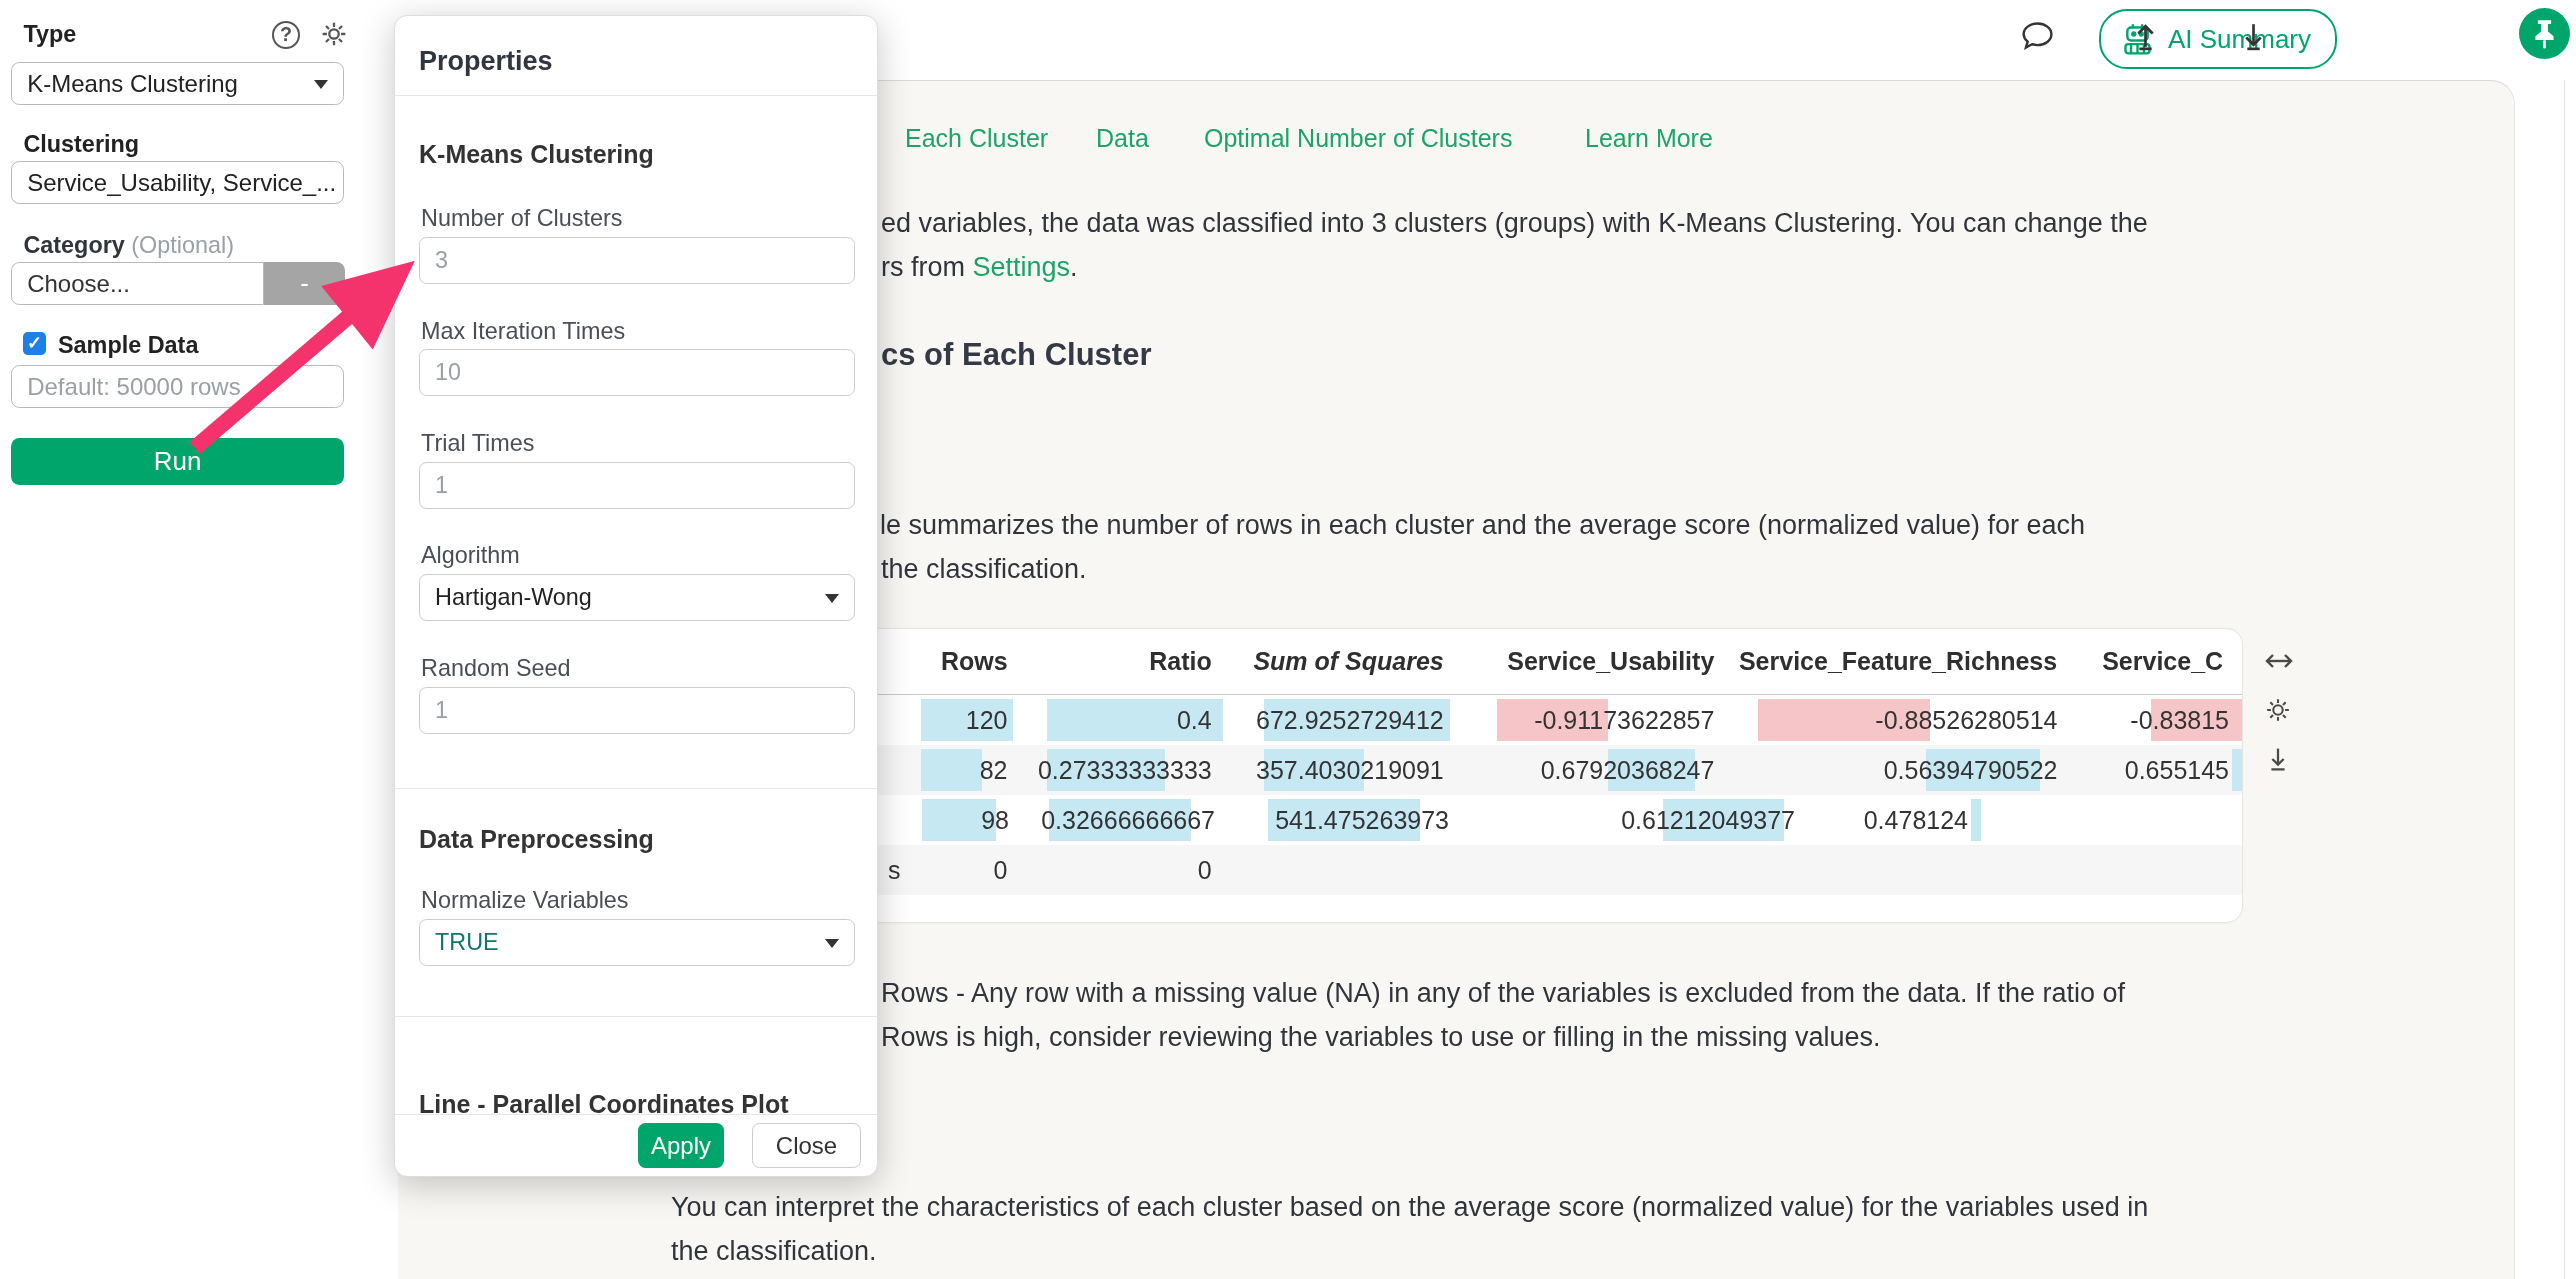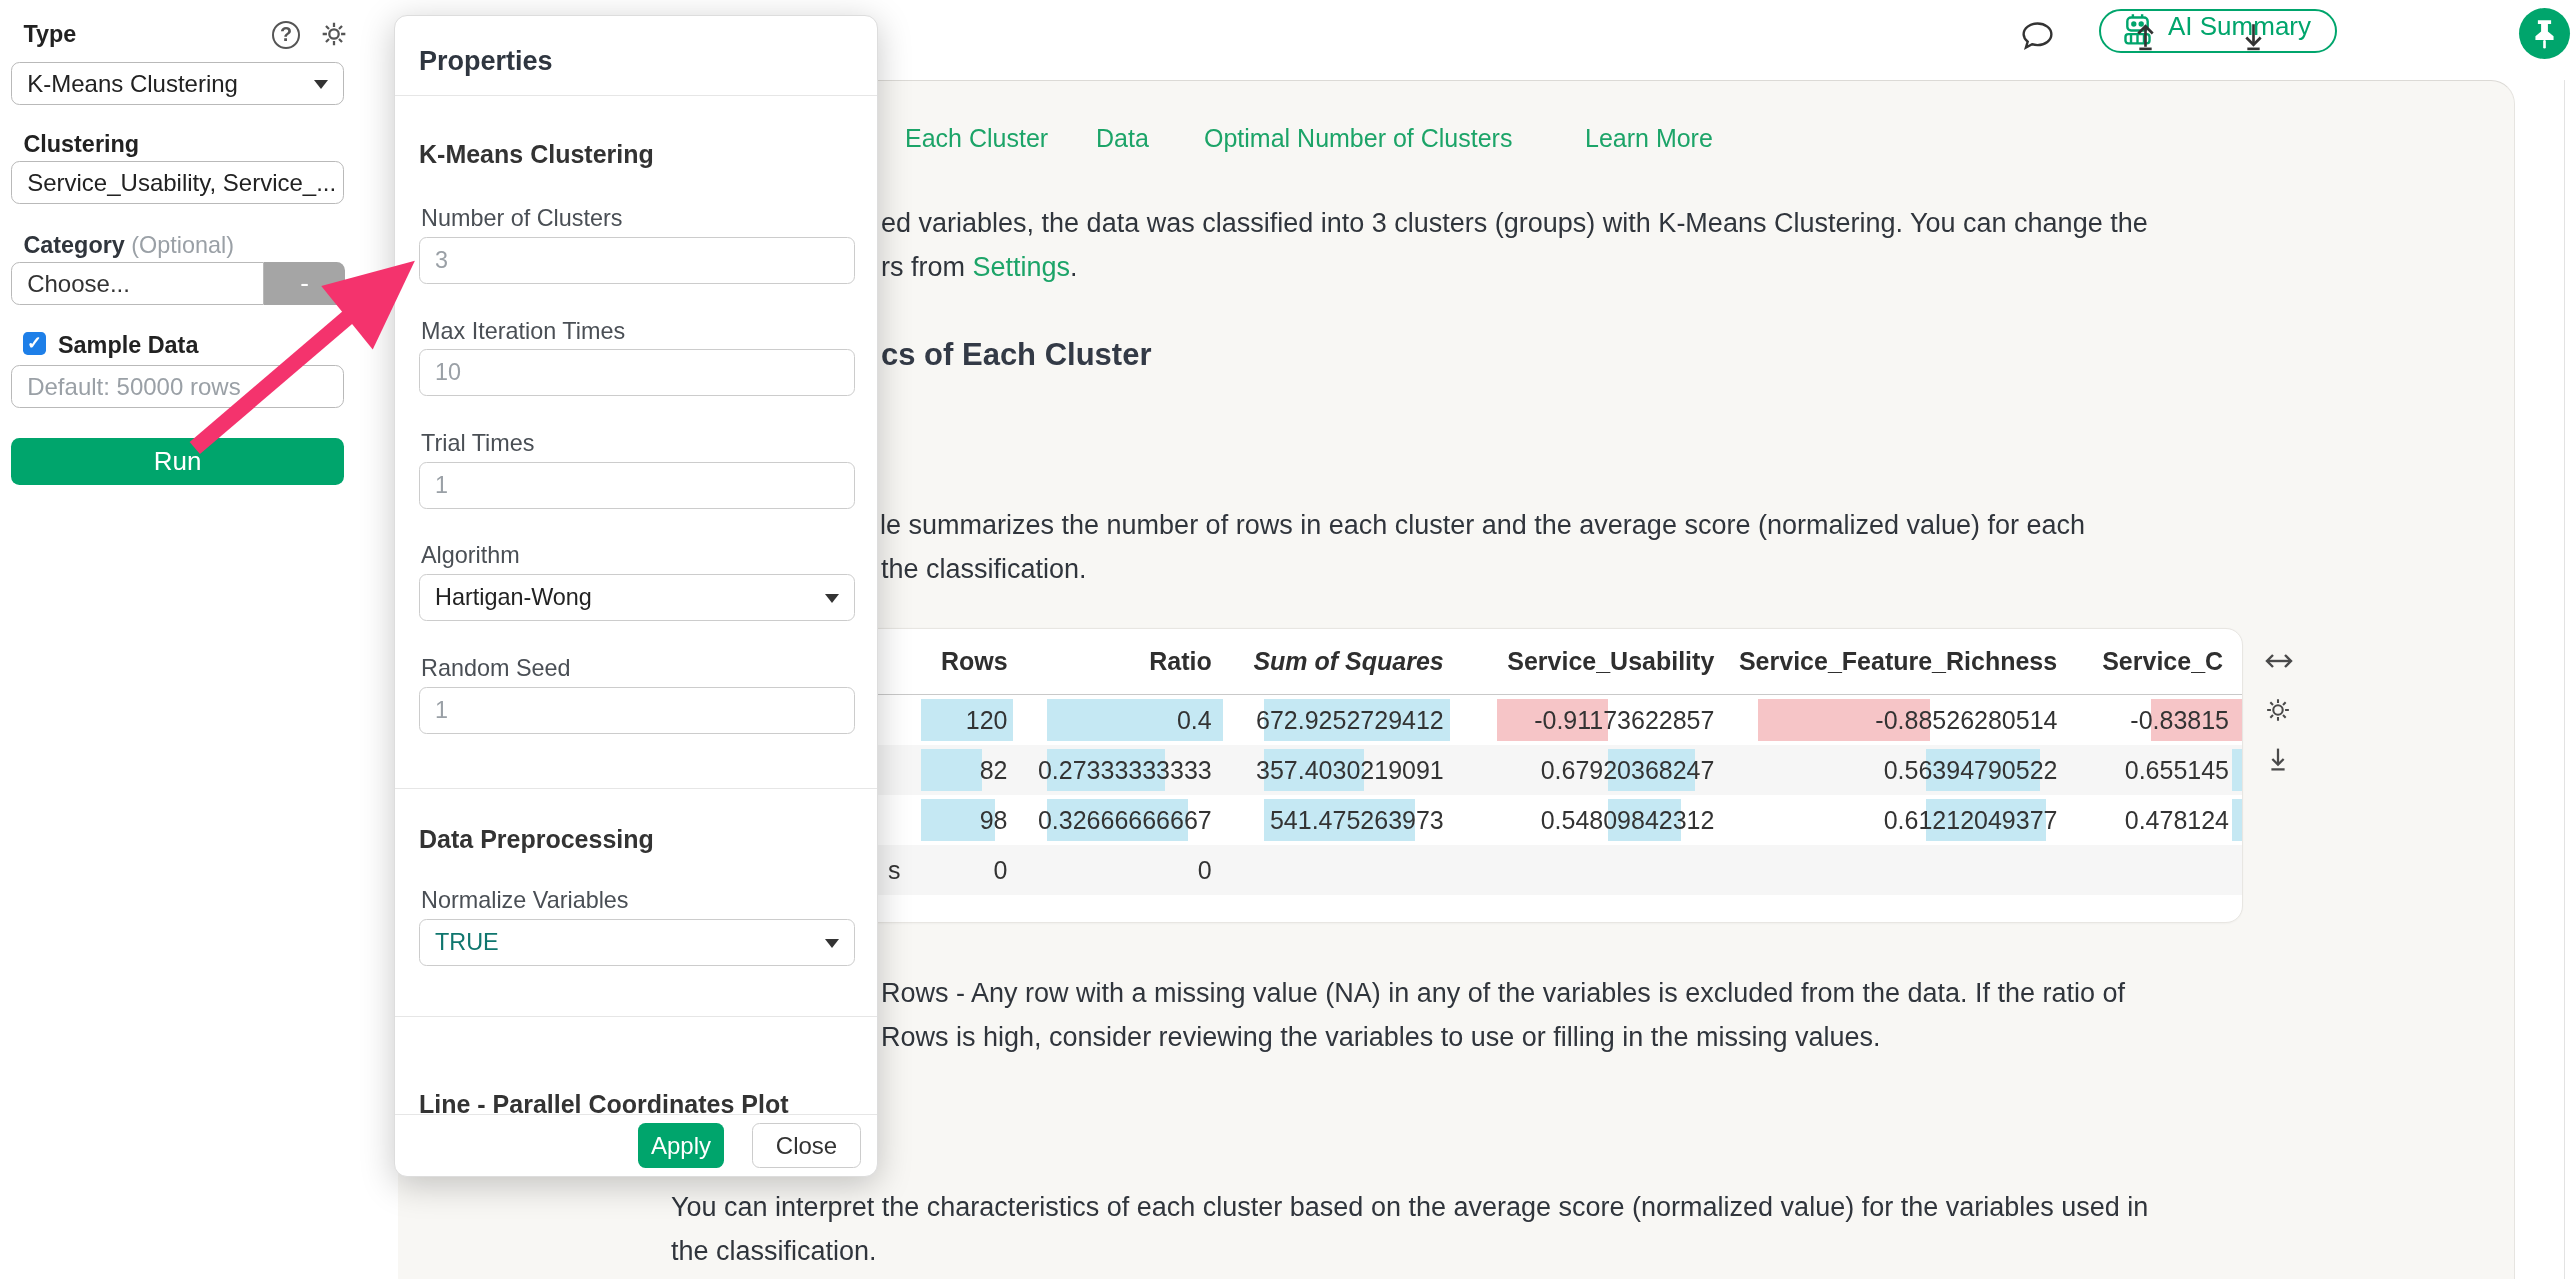--- a/index.html
+++ b/index.html
@@ -2,22 +2,22 @@
 <html style="font-size:15px"><head>
 <meta charset="utf-8">
 <style>
   * { margin:0; padding:0; box-sizing:border-box; }
   html,body { width:2576px; height:1280px; overflow:hidden; background:#fff;
     font-family:"Liberation Sans", sans-serif; color:#30353c; }
   .abs { position:absolute; }
 
   
   #topbar { left:0; top:0; width:2576px; height:80px; background:#fff; z-index:3; }
-  #ai-summary { right:239px; top:9.4px; height:44px; padding:0 24px 0 17px; border:2.3px solid #00A56C;
-    border-radius:28px; display:flex; gap:11.2px; color:#00A56C; font-size:26px;
+  #ai-summary { right:239px; top:9.4px; height:60px; padding:0 24px 0 17px; border:2.3px solid #00A56C;
+    border-radius:28px; display:flex; align-items:center; gap:11.2px; color:#00A56C; font-size:26px;
     cursor:pointer; background:#fff; }
   .tb-icon { top:17px; width:37px; height:37px; color:#333; }
 
   
   #content-card { left:398px; top:80px; width:2117px; height:1200px; background:#F8F7F4;
     border-top:0.9px solid #dcdad6; border-right:0.9px solid #e6e4e0; border-radius:0 24px 0 0; z-index:1; }
   #right-gutter-line { left:2564px; top:80px; width:0.9px; height:1200px; background:#e3e3e3; z-index:2; }
 
   .tab { top:124px; font-size:25px; color:#1CA468; cursor:pointer; z-index:2; white-space:nowrap; }
   .bodytext { font-size:27px; color:#30353c; white-space:nowrap; z-index:2; }
@@ -205,24 +205,20 @@
         <span class="num">98</span>
       </div>
       <div class="t-cell" style="width: 206px;">
         <div class="t-bar" style="left: 13%; width: 69%; background: rgb(197, 232, 243);"></div>
         <span class="num">0.32666666667</span>
       </div>
       <div class="t-cell" style="width: 234px;">
         <div class="t-bar" style="left: 17%; width: 65%; background: rgb(197, 232, 243);"></div>
         <span class="num">541.475263973</span>
       </div>
-      <div class="t-cell" style="width: 273px;">
-        <div class="t-bar" style="left: 56%; width: 27%; background: rgb(197, 232, 243);"></div>
-        <span class="num">0.54809842312</span>
-      </div>
       <div class="t-cell" style="width: 346px;">
         <div class="t-bar" style="left: 58%; width: 35%; background: rgb(197, 232, 243);"></div>
         <span class="num">0.61212049377</span>
       </div>
       <div class="t-cell" style="width: 173px;">
         <div class="t-bar" style="left: 94%; width: 6%; background: rgb(197, 232, 243);"></div>
         <span class="num">0.478124</span>
       </div>
     </div>
     <div class="t-row alt">

